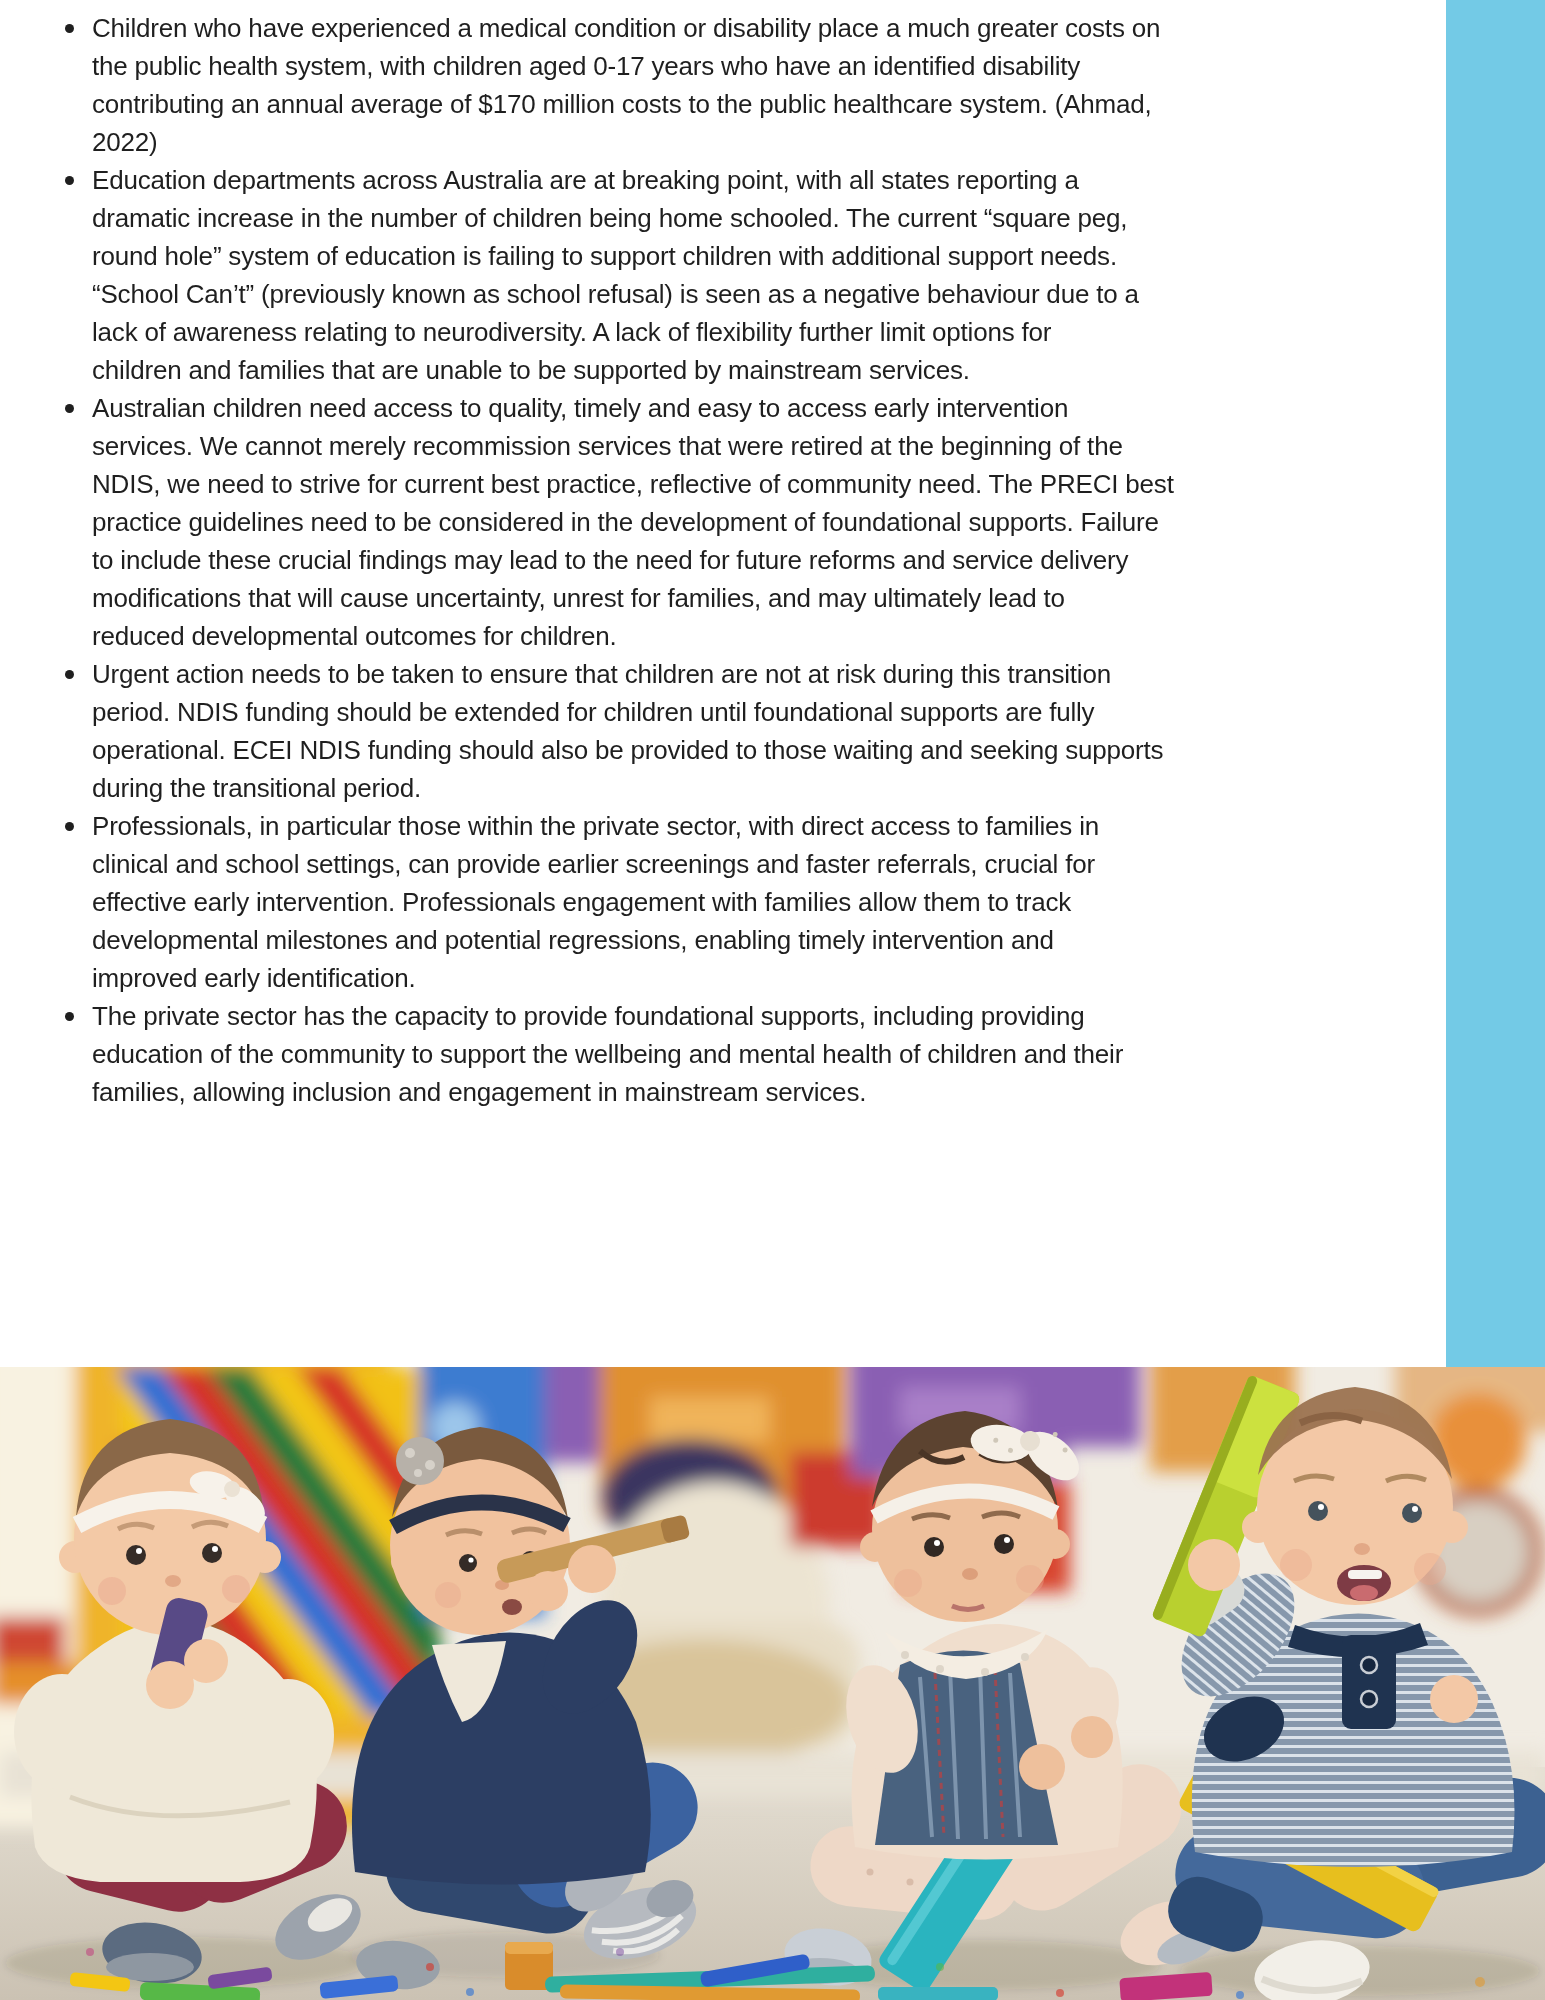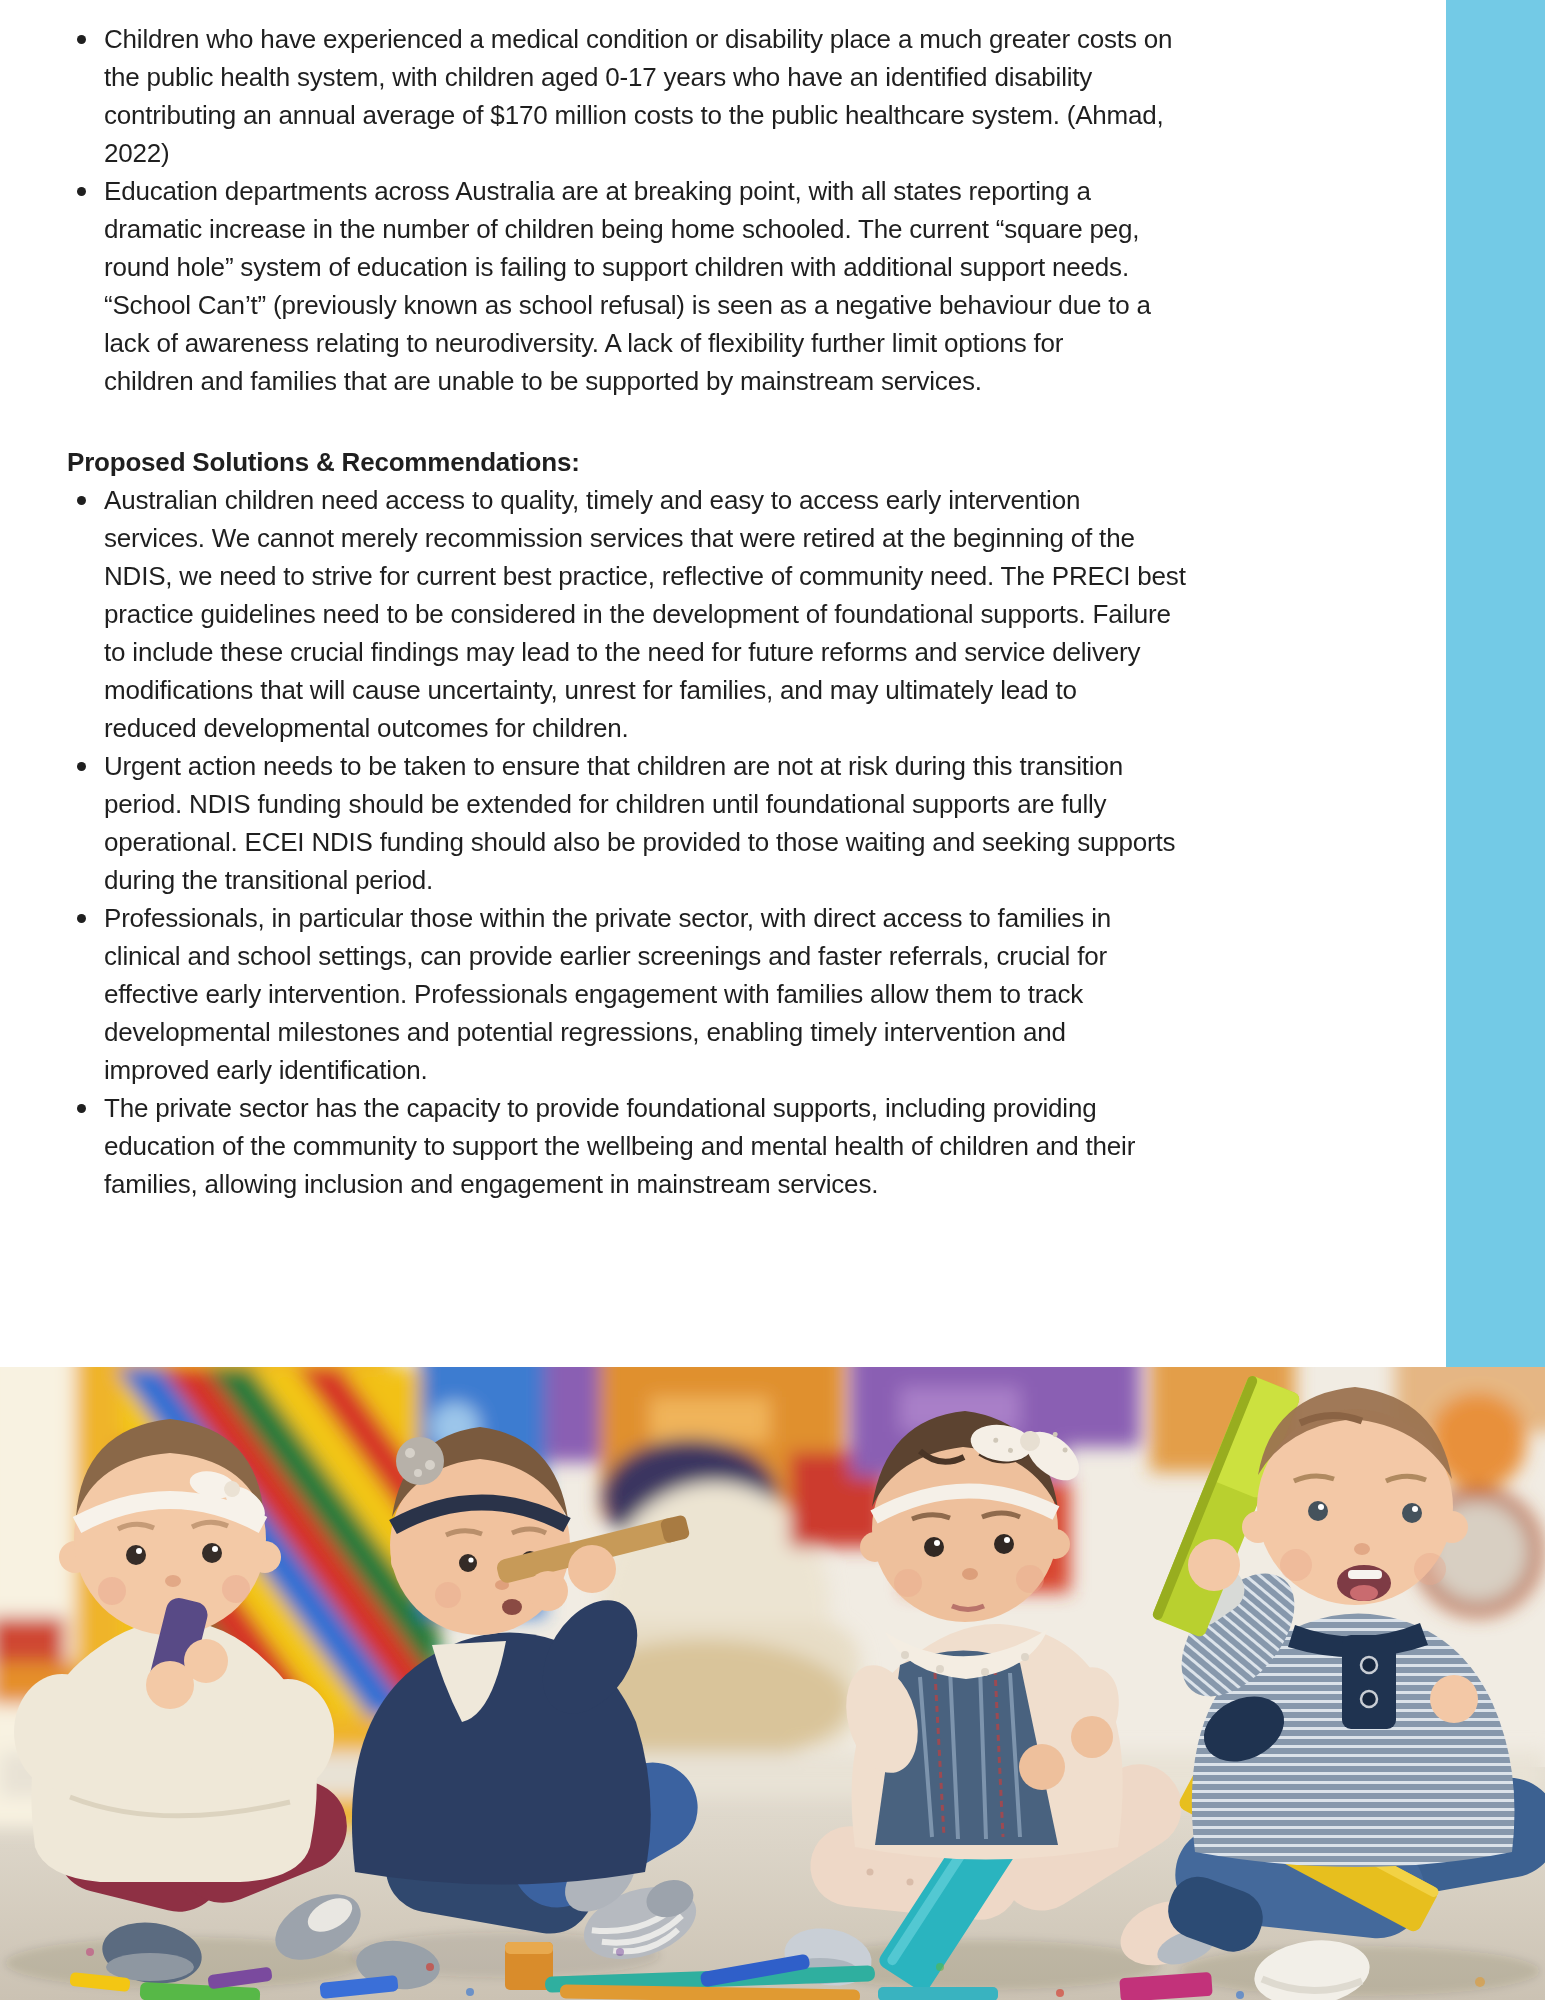--- a/index.html
+++ b/index.html
@@ -4,22 +4,22 @@
 <style>
   html,body{margin:0;padding:0;background:#ffffff;}
   .page{
     position:relative;width:1545px;height:2000px;background:#ffffff;overflow:hidden;
     font-family:"Liberation Sans","DejaVu Sans",sans-serif;color:#1f1f1f;
   }
   .stripe{
     position:absolute;top:0;right:0;width:99px;height:1367px;background:#73CAE6;
   }
   .content{
-    position:absolute;top:20px;left:55px;width:1380px;
-    font-size:26px;line-height:38px;letter-spacing:-0.2px;margin-left:12px;
+    position:absolute;top:9px;left:55px;width:1380px;
+    font-size:26px;line-height:38px;letter-spacing:-0.2px;
   }
   ul.bullets{list-style:none;margin:0;padding:0 0 0 37px;}
   ul.bullets li{position:relative;}
   ul.bullets li::before{
     content:"";position:absolute;left:-27px;top:15px;width:9px;height:9px;
     border-radius:50%;background:#1f1f1f;
   }
   ul.bullets li span{white-space:pre-line;}
   h2.section-heading{
     font-size:26px;line-height:38px;font-weight:700;margin:43px 0 0 0;letter-spacing:-0.2px;
@@ -43,21 +43,20 @@
 contributing an annual average of $170 million costs to the public healthcare system. (Ahmad,
 2022)</span></li>
       <li><span>Education departments across Australia are at breaking point, with all states reporting a
 dramatic increase in the number of children being home schooled. The current “square peg,
 round hole” system of education is failing to support children with additional support needs.
 “School Can’t” (previously known as school refusal) is seen as a negative behaviour due to a
 lack of awareness relating to neurodiversity. A lack of flexibility further limit options for
 children and families that are unable to be supported by mainstream services.</span></li>
     </ul>
 
-    <h2 class="section-heading">Proposed Solutions &amp; Recommendations:</h2>
 
     <ul class="bullets">
       <li><span>Australian children need access to quality, timely and easy to access early intervention
 services. We cannot merely recommission services that were retired at the beginning of the
 NDIS, we need to strive for current best practice, reflective of community need. The PRECI best
 practice guidelines need to be considered in the development of foundational supports. Failure
 to include these crucial findings may lead to the need for future reforms and service delivery
 modifications that will cause uncertainty, unrest for families, and may ultimately lead to
 reduced developmental outcomes for children.</span></li>
       <li><span>Urgent action needs to be taken to ensure that children are not at risk during this transition

